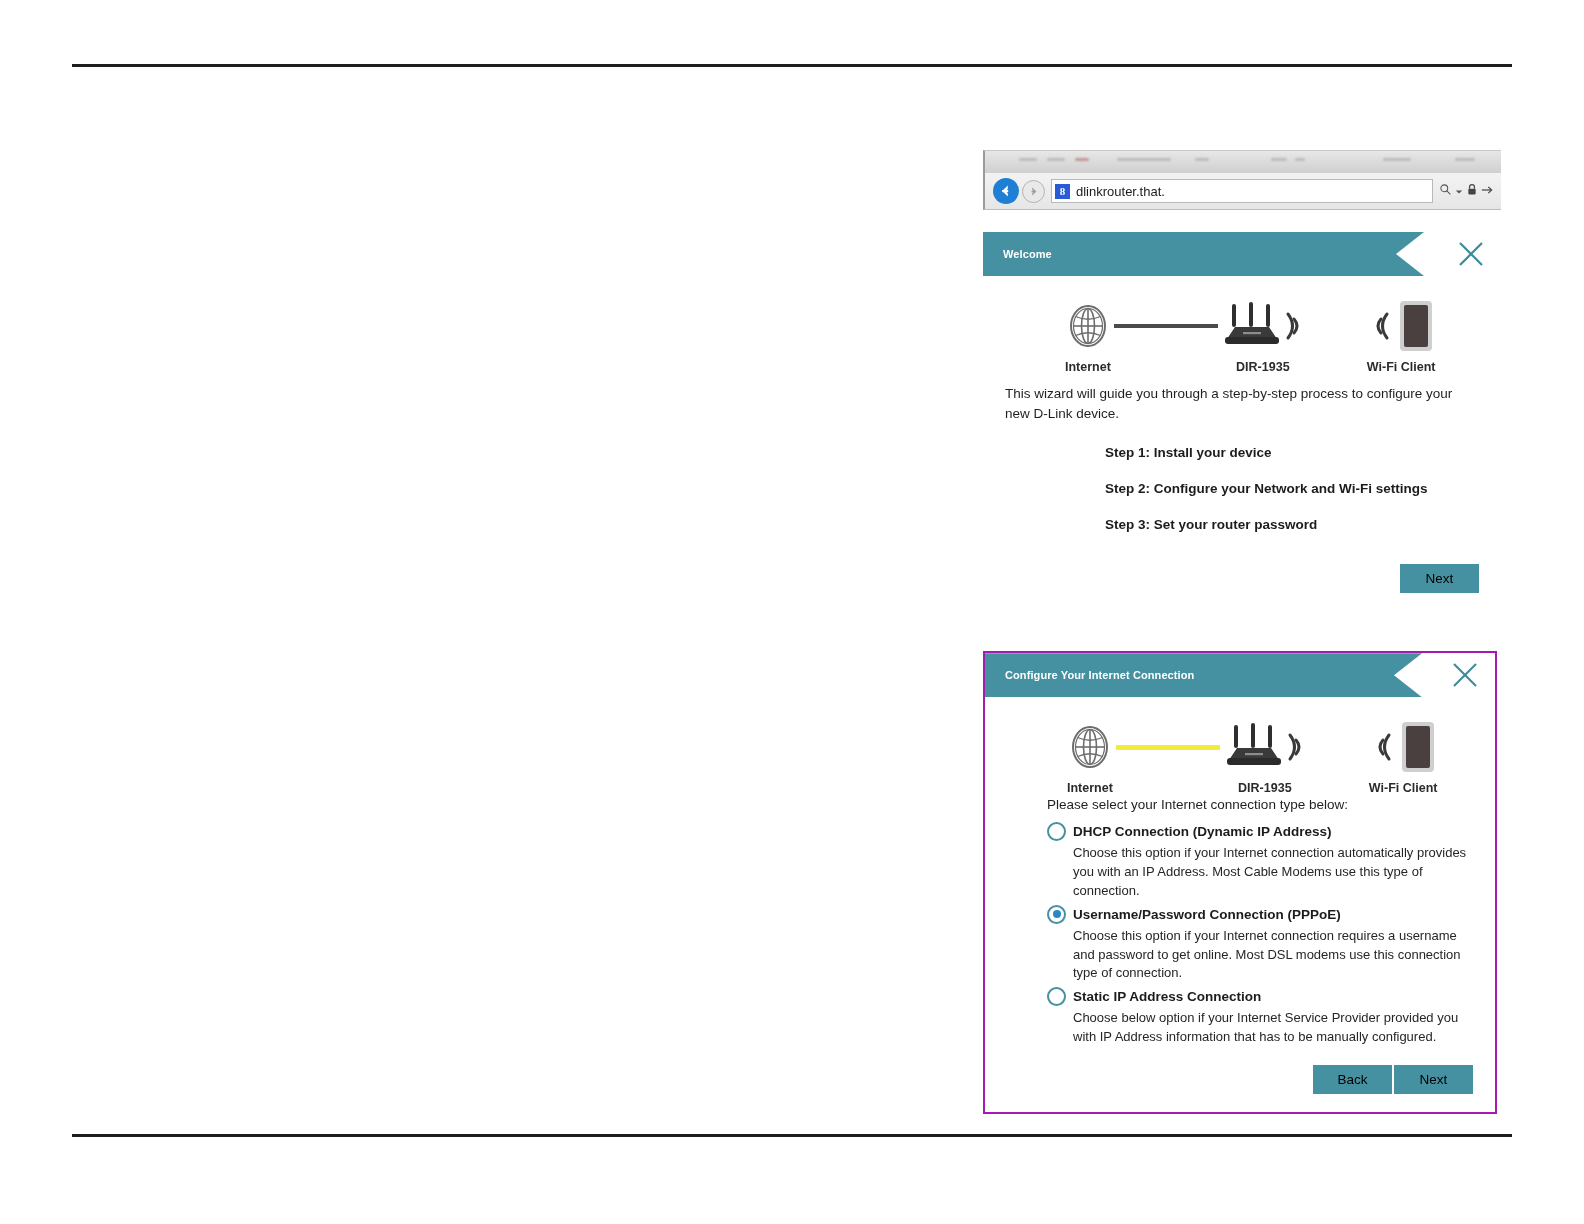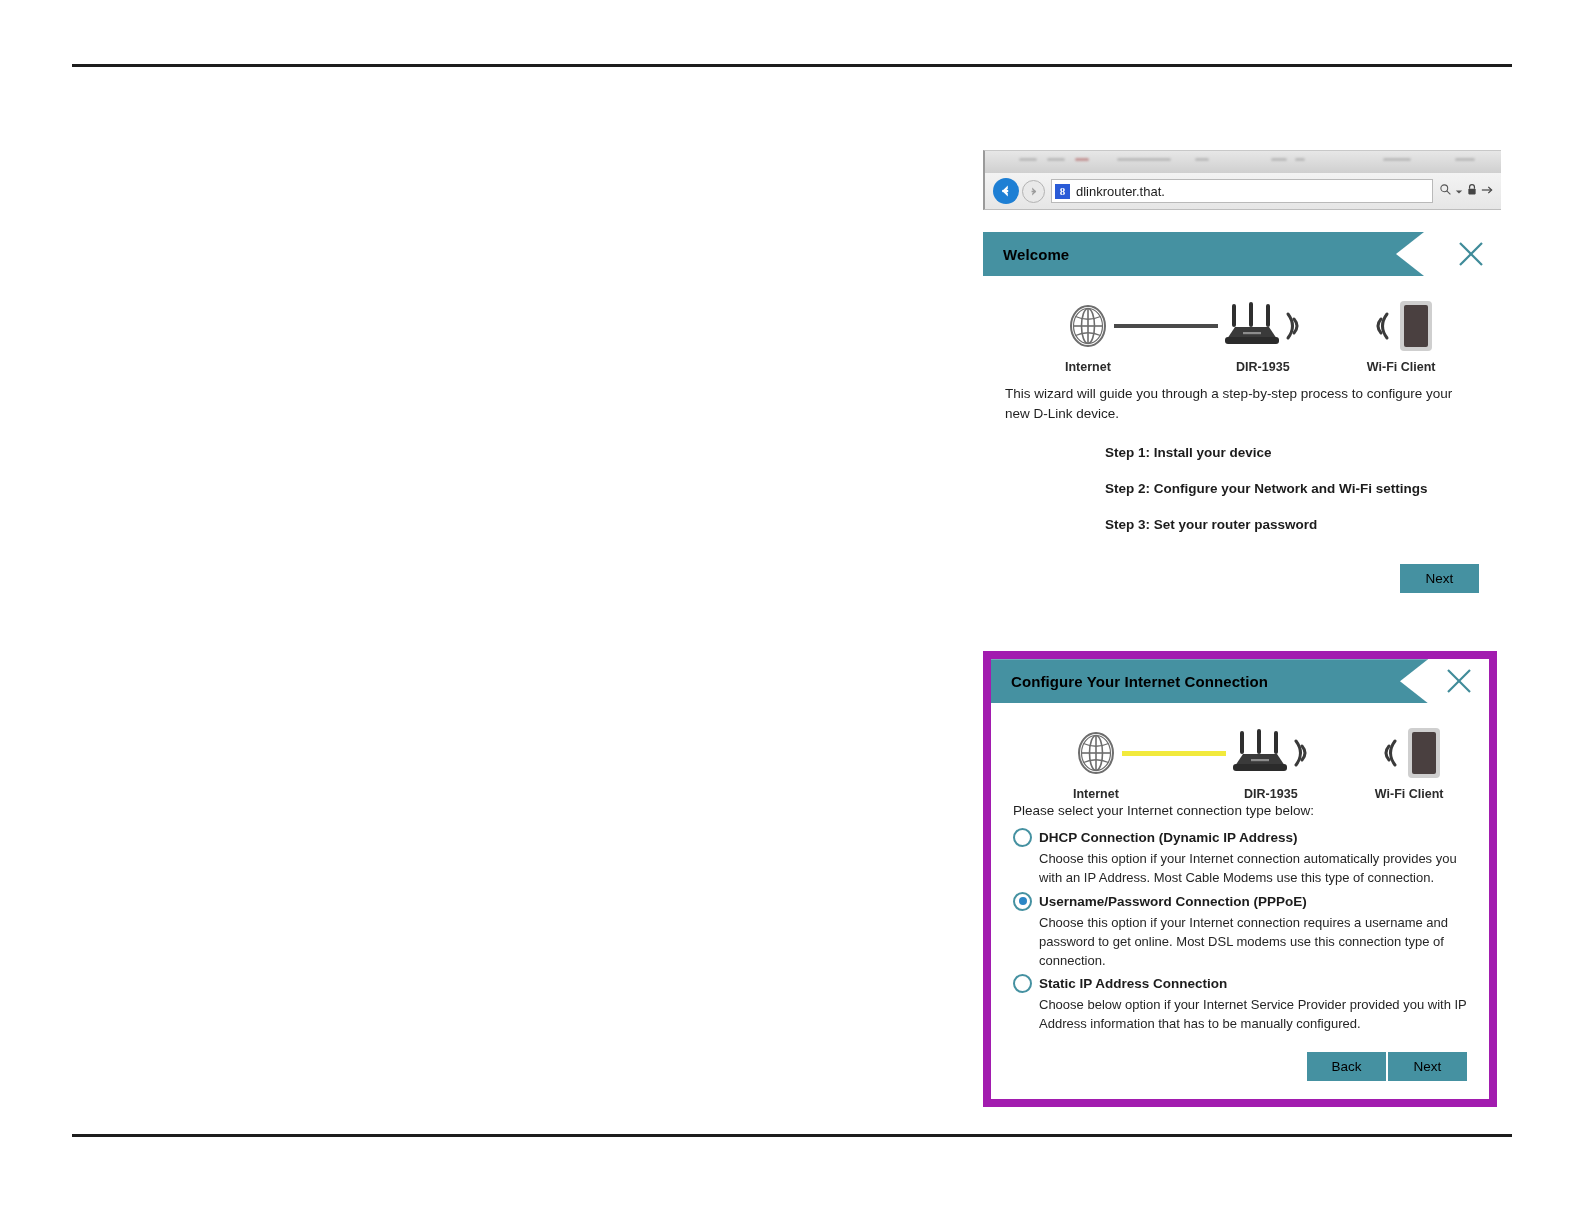--- a/index.html
+++ b/index.html
@@ -125,21 +125,21 @@
   }
 
   
   .panel {
     position: relative;
     background: #ffffff;
     width: 518px;
     margin-left: 8px;
   }
   .panel.bordered {
-    border: 8px solid #a21caf;
+    border: 2px solid #a21caf;
     width: 514px;
     margin-left: 8px;
     box-sizing: border-box;
   }
 
   .panel-head {
     position: relative;
     height: 44px;
     display: flex;
     align-items: center;
@@ -160,22 +160,22 @@
     position: absolute;
     right: 0;
     top: 0;
     width: 28px;
     height: 44px;
     background: #ffffff;
     clip-path: polygon(100% 0, 100% 100%, 0 50%);
   }
   .panel.bordered .ribbon { width: 437px; }
   .ribbon-title {
-    color: #000000;
-    font-size: 15px;
+    color: #ffffff;
+    font-size: 11px;
     font-weight: bold;
     letter-spacing: .1px;
     position: relative;
     z-index: 2;
   }
   .close-x {
     position: absolute;
     right: 14px;
     top: 6px;
     width: 32px;
@@ -522,21 +522,21 @@
           </svg>
           <svg width="36" height="54" viewBox="0 0 36 54" aria-hidden="true">
             <rect x="2" y="2" width="32" height="50" rx="4" fill="#cfcfcf"></rect>
             <rect x="6" y="6" width="24" height="42" rx="2" fill="#4a4040"></rect>
           </svg>
         </div>
         <span class="node-label">Wi-Fi Client</span>
       </div>
     </div>
 
-    <div class="panel-body" style="padding-top:2px;">
+    <div class="panel-body" style="padding-top:2px;margin-left:40px;">
       <p class="select-prompt">Please select your Internet connection type below:</p>
 
       <div class="opt">
         <div class="opt-head">
           <span class="radio"></span>
           <span class="opt-label">DHCP Connection (Dynamic IP Address)</span>
         </div>
         <div class="opt-desc">Choose this option if your Internet connection automatically provides you with an IP Address. Most Cable Modems use this type of connection.</div>
       </div>
 

